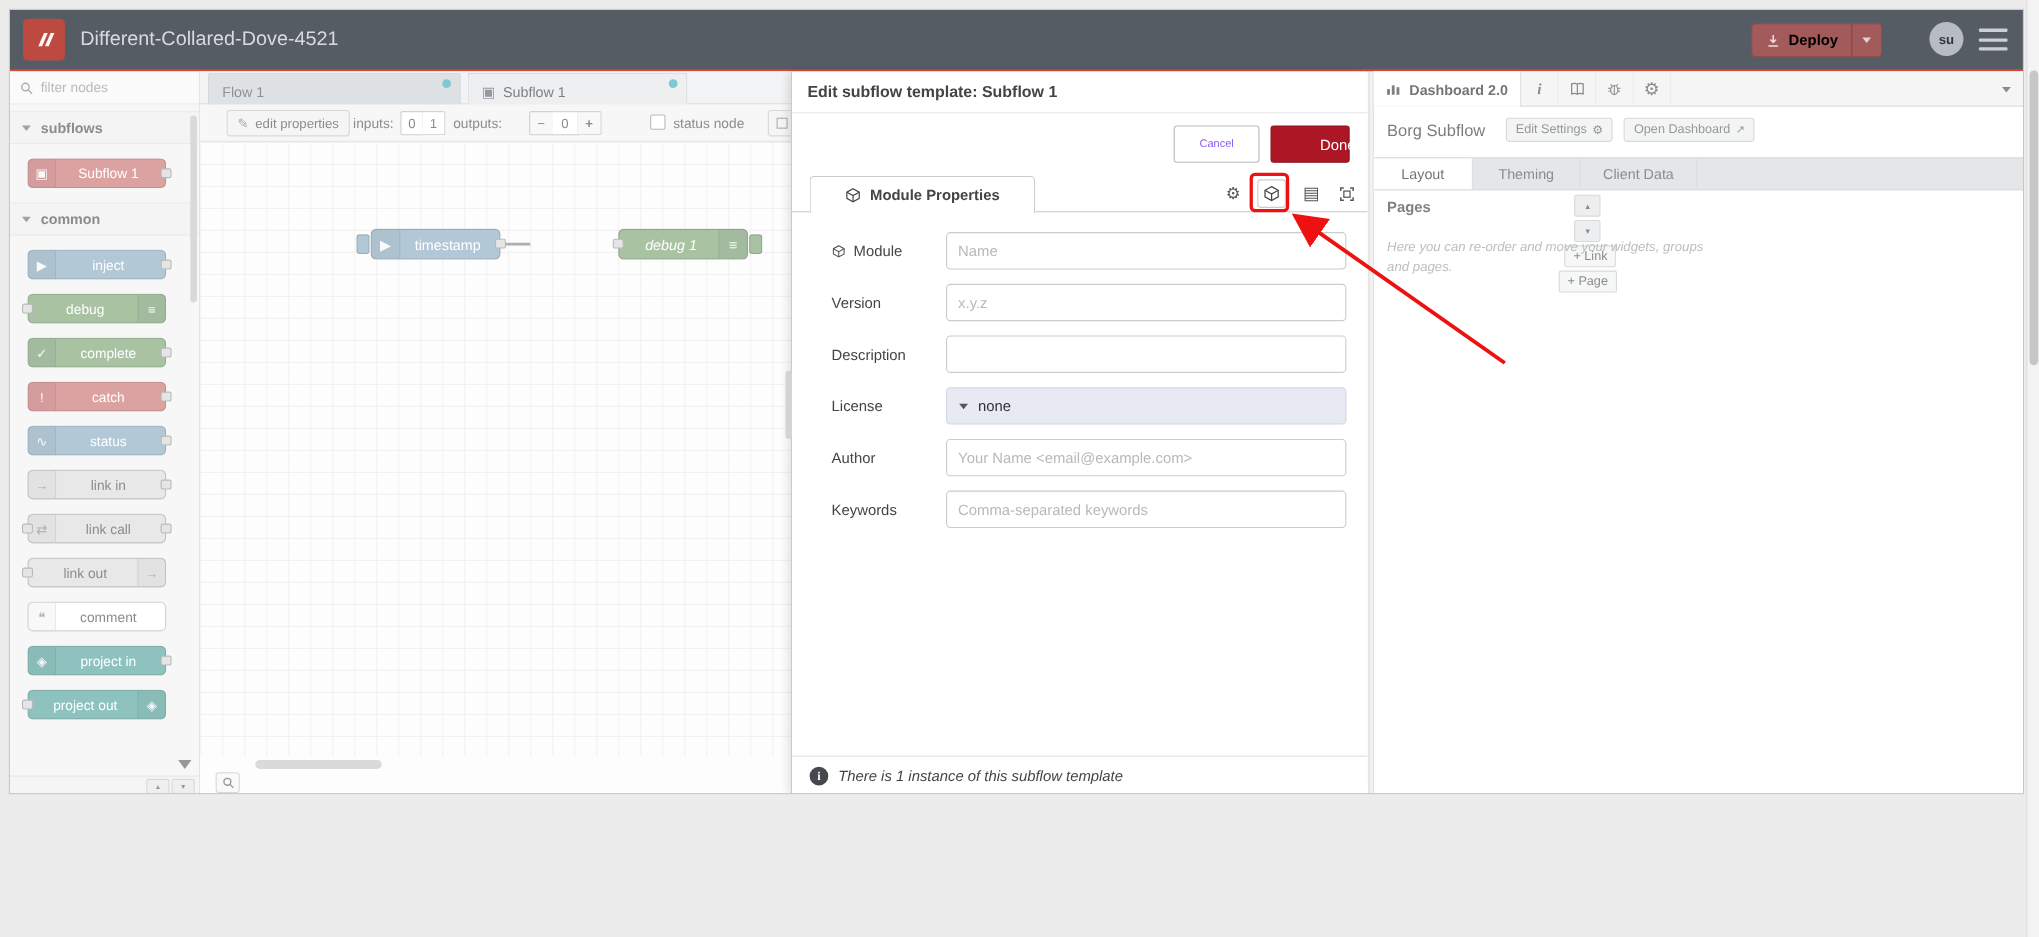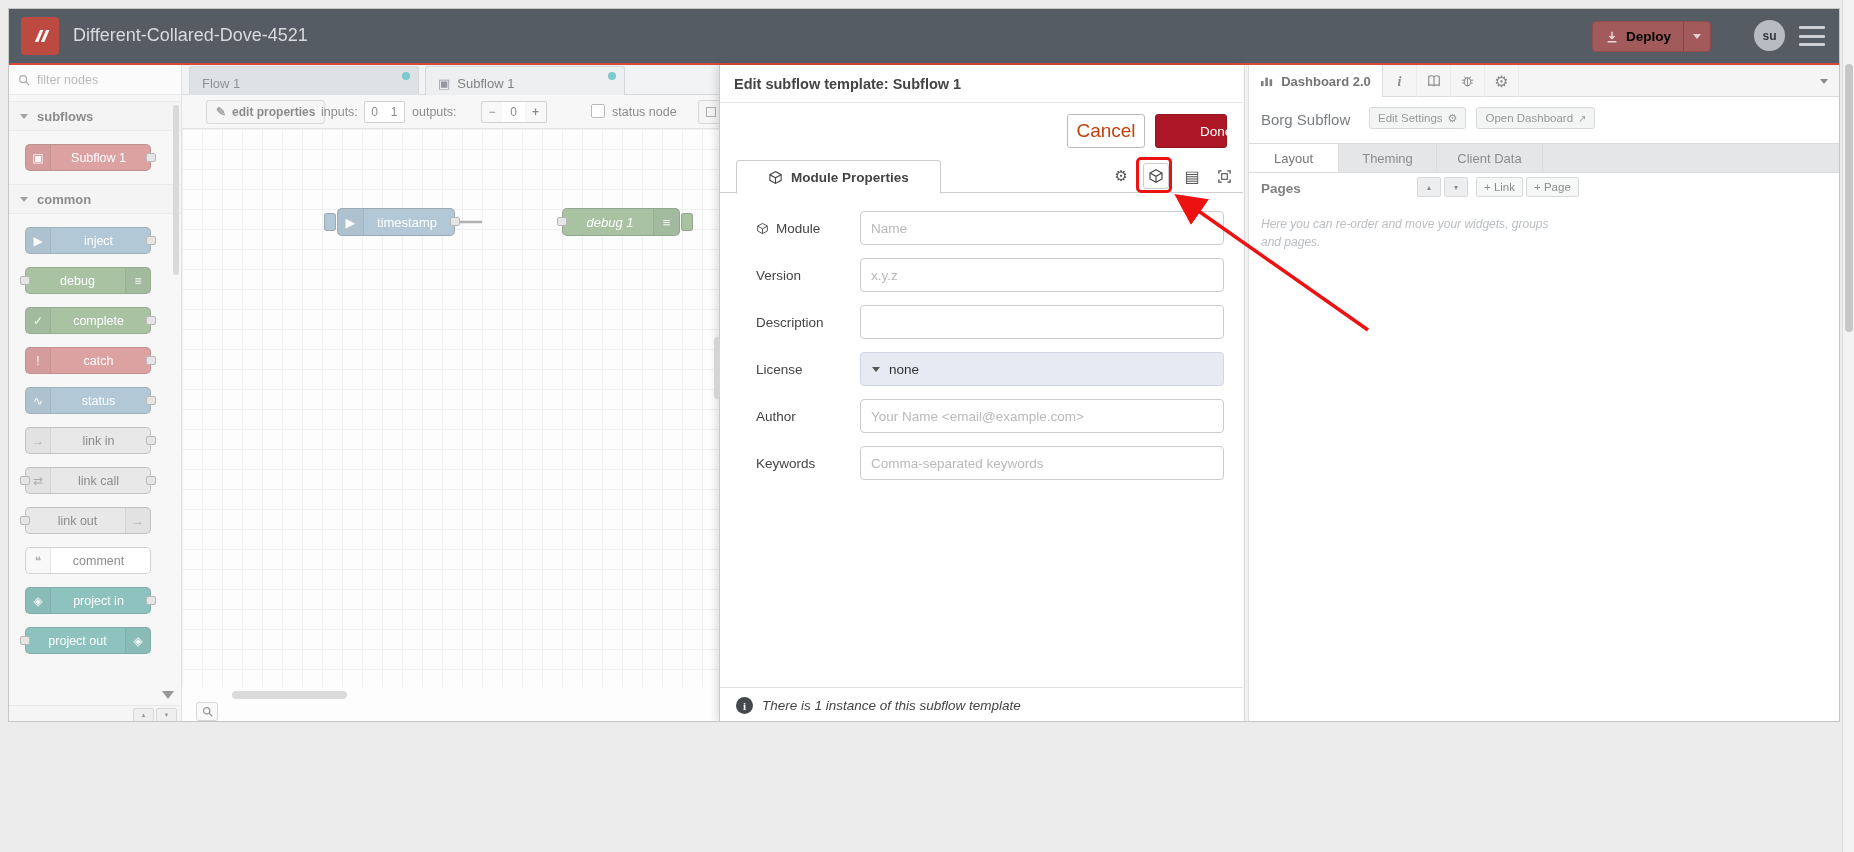--- a/index.html
+++ b/index.html
@@ -46,21 +46,21 @@
 
   
   #workspace{position:absolute;left:173px;top:0;width:537px;height:658px;background:#fdfdfd;}
   #tabbar{position:absolute;left:0;top:0;right:0;height:30px;background:#eceeef;border-bottom:1px solid #c9c9c9;}
   .wtab{position:absolute;top:1px;height:29px;border:1px solid #c3c7ca;border-bottom:none;border-radius:3px 3px 0 0;font-size:13px;display:flex;align-items:center;padding:16px 12px;gap:7px;cursor:pointer;}
   #tab-flow1{left:7px;width:230px;background:#cfd4d8;color:#5a5f64;}
   #tab-subflow1{left:243px;width:200px;background:#e6e8ea;color:#444;}
   .tab-dot{position:absolute;top:5px;right:8px;width:8px;height:8px;border-radius:50%;background:#3eb0b8;}
   .tab-glyph{font-size:13px;color:#667;}
   #wtoolbar{position:absolute;left:0;top:30px;right:0;height:34px;background:#f3f3f3;border-bottom:1px solid #d6d6d6;font-size:12.5px;color:#555;}
-  .tool-btn{position:absolute;top:5px;height:24px;background:#f0f0f0;border:1px solid #c6c6c6;border-radius:3px;display:flex;align-items:center;gap:6px;padding:0 9px;cursor:pointer;font-size:12px;color:#555;font-weight:bold;}
+  .tool-btn{position:absolute;top:5px;height:24px;background:#f0f0f0;border:1px solid #c6c6c6;border-radius:3px;display:flex;align-items:center;gap:6px;padding:0 9px;cursor:pointer;font-size:12px;color:#555;}
   .tool-lbl{position:absolute;top:10px;}
   .tool-box{position:absolute;top:6px;height:22px;border:1px solid #bbb;background:#fff;display:flex;align-items:center;justify-content:center;font-size:12px;color:#555;}
   .tool-sq{cursor:pointer;}
   #chk-status{position:absolute;left:409px;top:9px;width:14px;height:14px;border:1px solid #999;border-radius:2px;background:#fff;cursor:pointer;}
   #canvas{position:absolute;left:0;top:64px;right:0;height:558px;background-color:#fcfcfc;background-image:linear-gradient(#e9e9e9 1px,transparent 1px),linear-gradient(90deg,#e9e9e9 1px,transparent 1px);background-size:20px 20px;overflow:hidden;}
   #wires{position:absolute;inset:0;}
   .cn{position:absolute;width:118px;height:28px;border:1px solid rgba(0,0,0,0.25);border-radius:5px;font-size:13px;color:#fff;cursor:move;}
   .cn .nicon{width:26px;font-size:13px;}
   .cn .nlabel{left:26px;}
   .cn.ir .nlabel{left:4px;right:26px;}
@@ -69,21 +69,21 @@
   .cbtn.bl{left:-14px;} .cbtn.br{right:-14px;}
   #hscroll{position:absolute;left:50px;top:626px;width:115px;height:8px;background:#c9c9c9;border-radius:4px;cursor:pointer;}
   #ws-footer{position:absolute;left:0;bottom:0;right:0;height:22px;}
   #zoom-btn{position:absolute;left:14px;top:1px;width:22px;height:19px;background:#f7f7f7;border:1px solid #c6c6c6;border-radius:3px;display:flex;align-items:center;justify-content:center;cursor:pointer;}
 
   
   #dialog{position:absolute;left:710px;top:0;width:524px;height:658px;background:#fff;border-left:1px solid #c9c9c9;box-shadow:-3px 0 8px rgba(0,0,0,0.12);z-index:60;}
   #dlg-grip{position:absolute;left:-6px;top:272px;width:6px;height:62px;background:#d4d4d4;border-radius:3px;cursor:ew-resize;}
   #dlg-title{height:38px;line-height:38px;padding:0 14px;font-size:14.5px;font-weight:bold;color:#444;border-bottom:1px solid #e8e8e8;}
   #dlg-btns{height:56px;display:flex;justify-content:flex-end;align-items:center;gap:10px;padding-right:16px;}
-  #btn-cancel{width:78px;height:34px;background:#fff;border:1px solid #bbb;border-radius:3px;font-size:19px;color:#c2410c;cursor:pointer;}
+  #btn-cancel{width:78px;height:34px;background:#fff;border:1px solid #bbb;border-radius:3px;font-size:10px;color:#8b5cf6;cursor:pointer;}
   #btn-done{width:72px;height:34px;background:#ad1625;border:1px solid #8c1620;border-radius:3px;font-size:13.5px;color:#fff;cursor:pointer;padding-left:44px;}
   #dlg-tabrow{position:relative;height:34px;border-bottom:1px solid #ccc;}
   #tray-tab{position:absolute;left:16px;top:1px;height:34px;background:#fff;border:1px solid #ccc;border-bottom:1px solid #fff;border-radius:4px 4px 0 0;display:flex;align-items:center;gap:8px;padding:0 31px;font-size:13.5px;font-weight:bold;color:#444;z-index:2;}
   .dlg-icbtn{position:absolute;top:4px;width:26px;height:26px;display:flex;align-items:center;justify-content:center;border-radius:3px;cursor:pointer;color:#555;font-size:15px;}
   #ic-gear-btn{left:388px;}
   #ic-cube-btn{left:423px;border:1px solid #ccc;background:#fff;}
   #ic-doc-btn{left:459px;}
   #ic-app-btn{left:491px;}
   #dlg-form{padding-top:5px;padding-left:12px;}
   .frow{display:flex;align-items:center;margin:13px 16px 0 24px;}
@@ -106,21 +106,21 @@
   #sb-dd .caret{border-top-color:#555;}
   #sb-project{position:absolute;left:12px;top:46px;font-size:15px;color:#3a3f44;}
   #sb-projbtns{position:absolute;left:120px;top:42px;display:flex;gap:10px;}
   .sb-btn{height:22px;background:#eef0f1;border:1px solid #c8c8c8;border-radius:3px;display:flex;align-items:center;gap:5px;padding:0 8px;font-size:11.5px;color:#666;cursor:pointer;white-space:nowrap;}
   #sb-strip{position:absolute;left:0;right:0;top:78px;height:30px;background:#d8dbdd;border-top:1px solid #c9ccce;border-bottom:1px solid #c9ccce;display:flex;}
   .sb-tab{height:100%;display:flex;align-items:center;justify-content:center;font-size:13px;color:#555;border-right:1px solid #c9ccce;cursor:pointer;}
   #sb-tab-layout{width:90px;background:#fff;color:#333;}
   #sb-tab-theming{width:98px;}
   #sb-tab-client{width:106px;}
   #sb-pages-lbl{position:absolute;left:12px;top:116px;font-size:13.5px;font-weight:bold;color:#444;}
-  #sb-pagectl{position:absolute;left:168px;top:112px;display:flex;gap:3px;align-items:center;}
+  #sb-pagectl{position:absolute;left:168px;top:112px;display:flex;gap:3px;align-items:center;flex-direction:column;}
   .pg-btn{height:20px;background:#f2f3f4;border:1px solid #c8c8c8;border-radius:2px;display:flex;align-items:center;justify-content:center;font-size:11.5px;color:#555;cursor:pointer;padding:0 7px;}
   .pg-btn.sq{width:24px;padding:0;font-size:8px;background:#e4e6e8;}
   #sb-help{position:absolute;left:12px;top:150px;width:290px;font-size:12px;font-style:italic;color:#9aa0a5;line-height:1.5;}
 
   
   .ic-gear::before{content:"⚙";}
   .ic-doc::before{content:"▤";font-size:16px;}
   .ic-up::before{content:"▴";}
   .ic-down::before{content:"▾";}
   .ic-ext::before{content:"↗";font-size:10px;}

